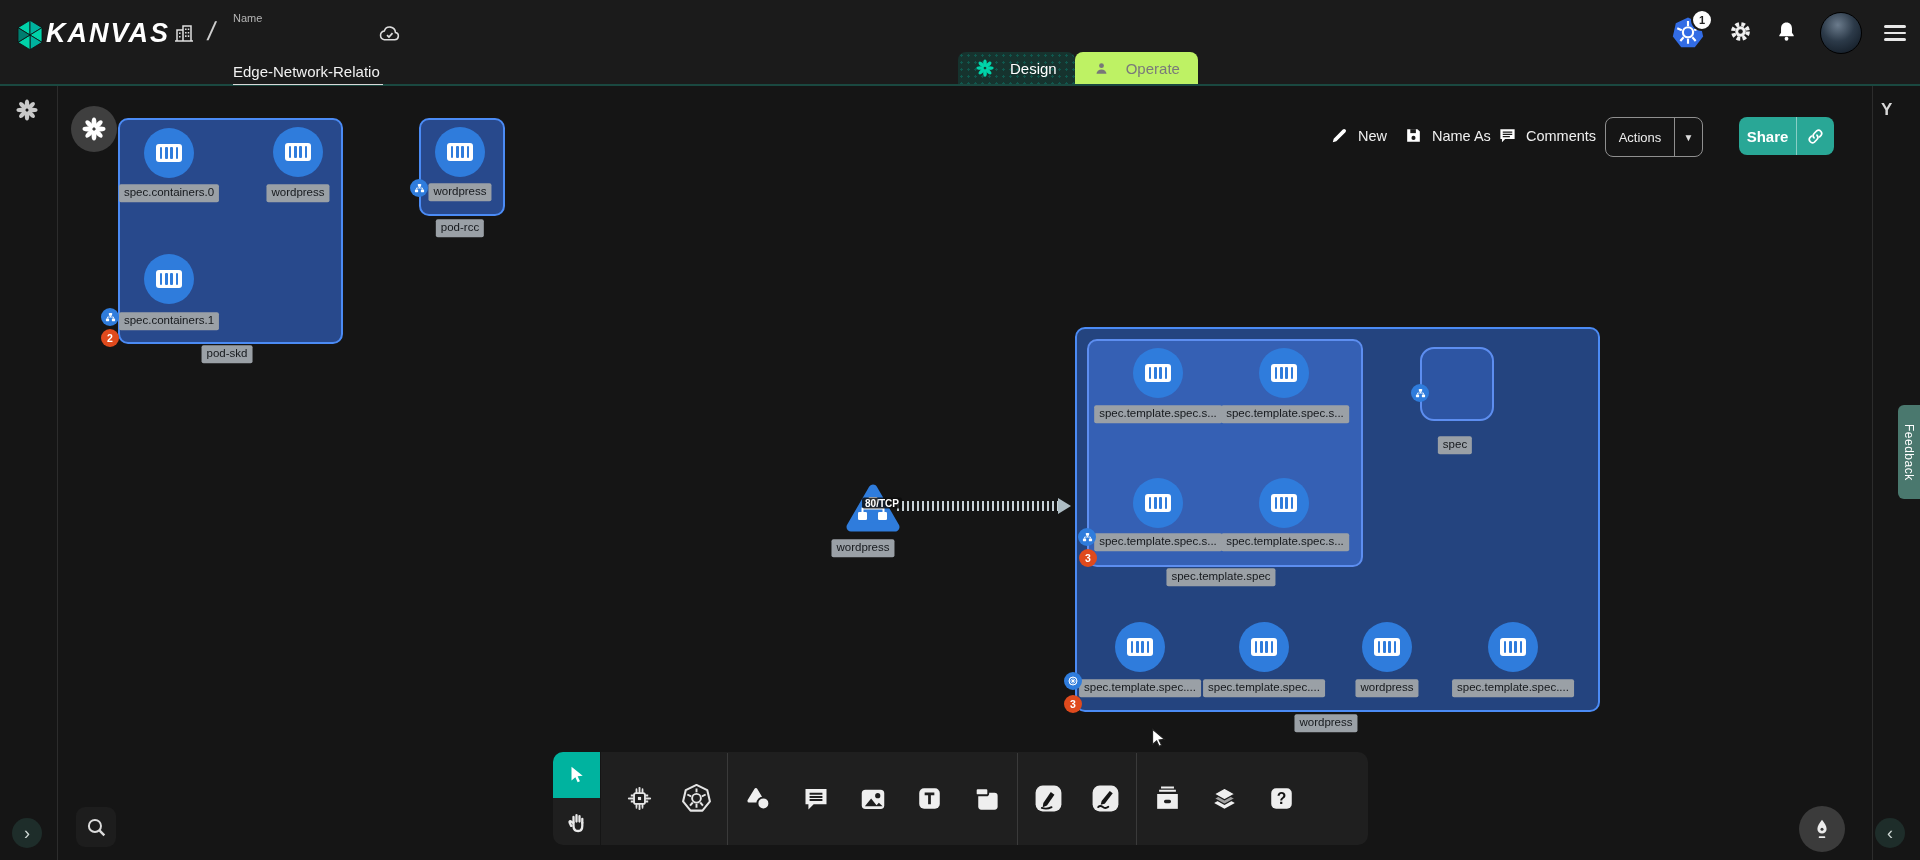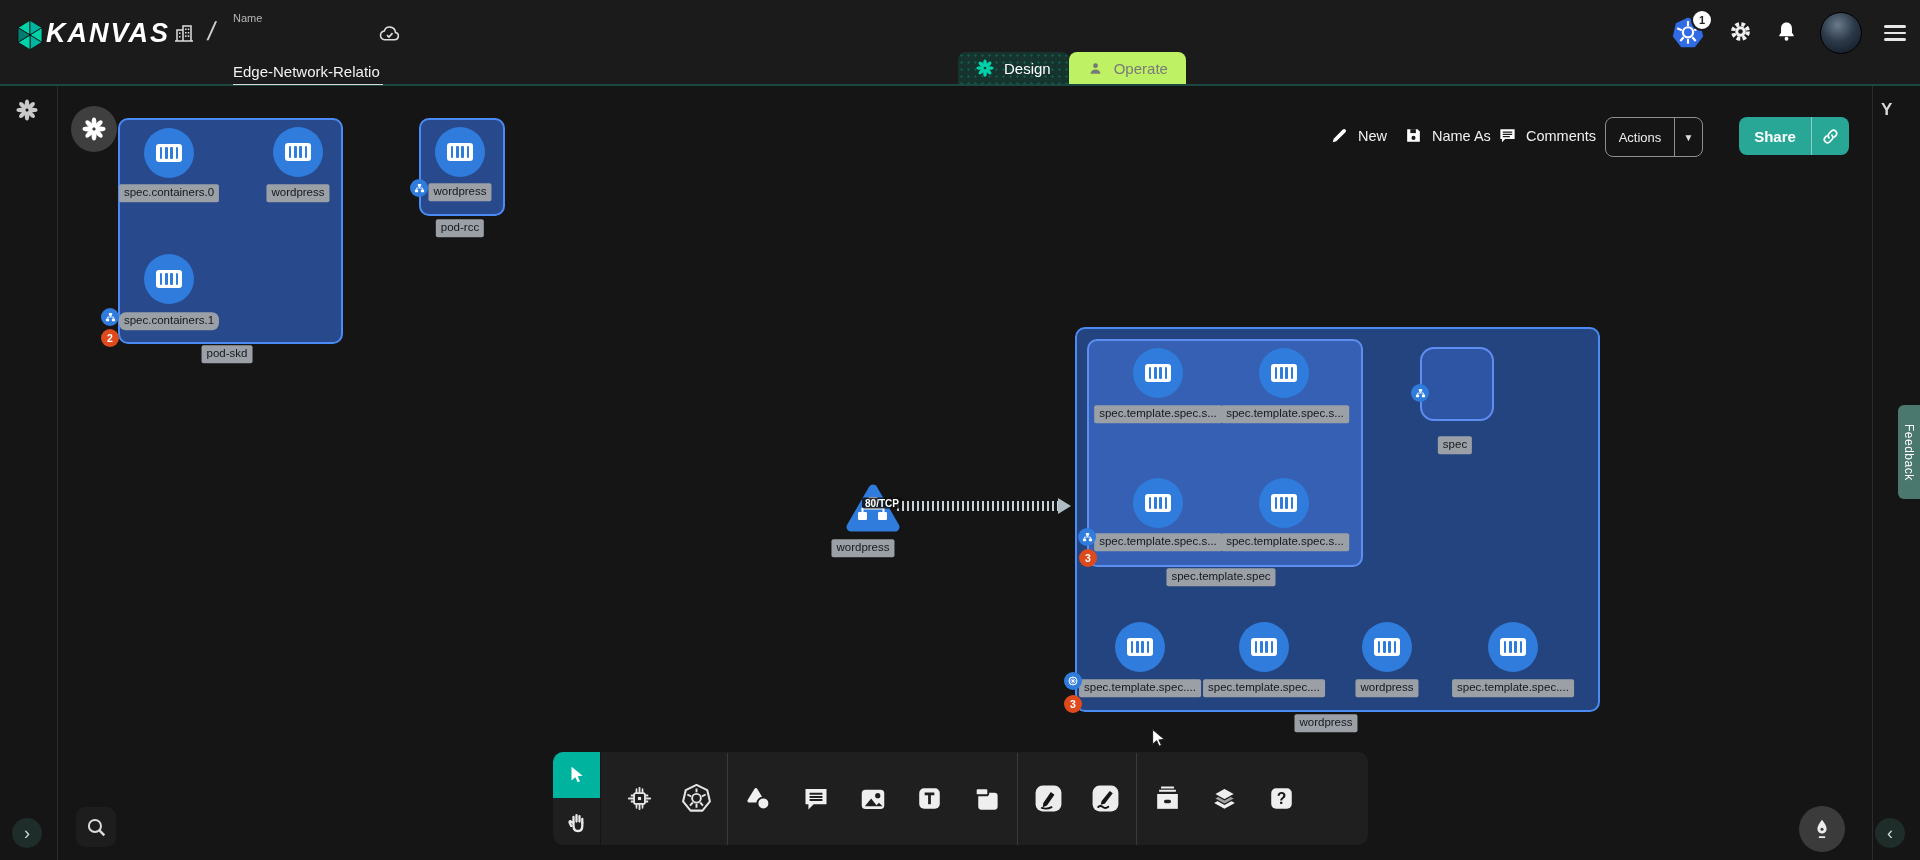--- a/index.html
+++ b/index.html
@@ -9,37 +9,37 @@
 
   
   .header{position:absolute;left:0;top:0;width:1920px;height:84px;background:#1b1b1b;border-bottom:2px solid #1a4840;z-index:50;}
   .brand{position:absolute;left:14px;top:18px;display:flex;}
   .brand-text{color:#fff;font-size:27px;font-weight:bold;letter-spacing:2px;font-style:italic;}
   .hslash{position:absolute;left:208px;top:16px;color:#cfcfcf;font-size:26px;font-weight:300;transform:skewX(-10deg);}
   .namefield{position:absolute;left:233px;top:12px;width:160px;}
   .namefield .lbl{color:#b5b5b5;font-size:11px;}
   .namefield input{width:150px;background:transparent;border:none;outline:none;border-bottom:1px solid #d8d8d8;color:#f2f2f2;font-size:15px;font-family:"Liberation Sans",sans-serif;padding:3px 0 4px 0;margin-top:36px;}
   .tabs{position:absolute;left:958px;top:52px;height:32px;display:flex;z-index:51;}
-  .tab{display:flex;align-items:center;gap:10px;padding:0 18px;border-radius:8px 8px 0 0;font-size:15px;cursor:pointer;}
+  .tab{display:flex;align-items:center;gap:16px;padding:0 18px;border-radius:8px 8px 0 0;font-size:15px;cursor:pointer;}
   .tab.active{background-color:#16332e;background-image:radial-gradient(rgba(0,179,159,.28) 1px,transparent 1.2px);background-size:7px 7px;color:#fff;}
   .tab.inactive{background:#bef264;color:#7a7a7a;}
   .hicons{position:absolute;right:14px;top:12px;display:flex;align-items:center;gap:22px;}
   .k8s-ctx{position:relative;width:36px;height:34px;}
   .ctx-badge{position:absolute;right:-7px;top:-7px;width:18px;height:18px;border-radius:50%;background:#fff;color:#222;font-size:11px;font-weight:bold;display:flex;align-items:center;justify-content:center;border:2px solid #1b1b1b;}
   .avatar{width:40px;height:40px;border-radius:50%;background:radial-gradient(circle at 42% 30%,#6b7b8c 0%,#2c3a49 45%,#0c141d 100%);border:1px solid #000;}
   .burger span{display:block;width:22px;height:2.6px;background:#e8e8e8;margin:4px 0;border-radius:2px;}
 
   
   .actionbar{position:absolute;top:117px;left:0;width:1920px;height:40px;z-index:40;}
   .act{position:absolute;display:flex;align-items:center;gap:9px;color:#f0f0f0;font-size:14.5px;cursor:pointer;top:9px;}
   .btn-actions{position:absolute;left:1605px;top:0;width:96px;height:38px;border:1px solid #8f8f8f;border-radius:8px;display:flex;align-items:center;color:#eee;cursor:pointer;background:transparent;}
   .btn-actions .lab{flex:1;text-align:center;font-size:13px;}
   .btn-actions .sep{width:1px;height:100%;background:#8f8f8f;}
   .btn-actions .car{width:27px;text-align:center;font-size:10px;color:#ddd;}
-  .btn-share{position:absolute;left:1739px;top:0;width:110px;height:38px;background:#29a796;border-radius:8px;display:flex;align-items:center;color:#fff;cursor:pointer;}
+  .btn-share{position:absolute;left:1739px;top:0;width:95px;height:38px;background:#29a796;border-radius:8px;display:flex;align-items:center;color:#fff;cursor:pointer;}
   .btn-share .lab{flex:1;text-align:center;font-size:15px;font-weight:bold;}
   .btn-share .sep{width:1px;height:100%;background:rgba(255,255,255,.45);}
   .btn-share .lnk{width:37px;display:flex;align-items:center;justify-content:center;}
 
   
   .rail-line-l{position:absolute;left:57px;top:86px;bottom:0;width:1px;background:#2c2c2c;}
   .rail-line-r{position:absolute;left:1872px;top:86px;bottom:0;width:1px;background:#2c2c2c;}
   .group{position:absolute;border:2px solid #4b8bf5;border-radius:10px;z-index:2;}
   .node{position:absolute;width:50px;height:50px;border-radius:50%;background:#2f7cdc;display:flex;align-items:center;justify-content:center;transform:translate(-50%,-50%);z-index:5;}
   .cicon{width:26px;height:18px;background:#fff;border-radius:3px;display:flex;gap:2.6px;align-items:stretch;justify-content:center;padding:2.6px 3px;box-sizing:border-box;}
@@ -254,21 +254,21 @@
   <div class="node" style="left:169px;top:279px;">
       <span class="cicon">
         <i></i>
         <i></i>
         <i></i>
         <i></i>
       </span>
     </div>
   <span class="chip" style="left:169px;top:193px;">spec.containers.0</span>
   <span class="chip" style="left:298px;top:193px;">wordpress</span>
-  <span class="chip" style="left:169px;top:321px;border-radius:7px;">spec.containers.1</span>
+  <span class="chip" style="left:169px;top:321px;">spec.containers.1</span>
   <span class="chip" style="left:227px;top:354px;">pod-skd</span>
   <span class="badge blue" style="left:110px;top:317px;">
       <svg width="11" height="11">
         <use href="#hier"></use>
       </svg>
     </span>
   <span class="badge orange" style="left:110px;top:338px;">2</span>
 
   <div class="group" style="left:419px;top:118px;width:82px;height:94px;background:#28498c;"></div>
   <div class="node" style="left:460px;top:152px;">

